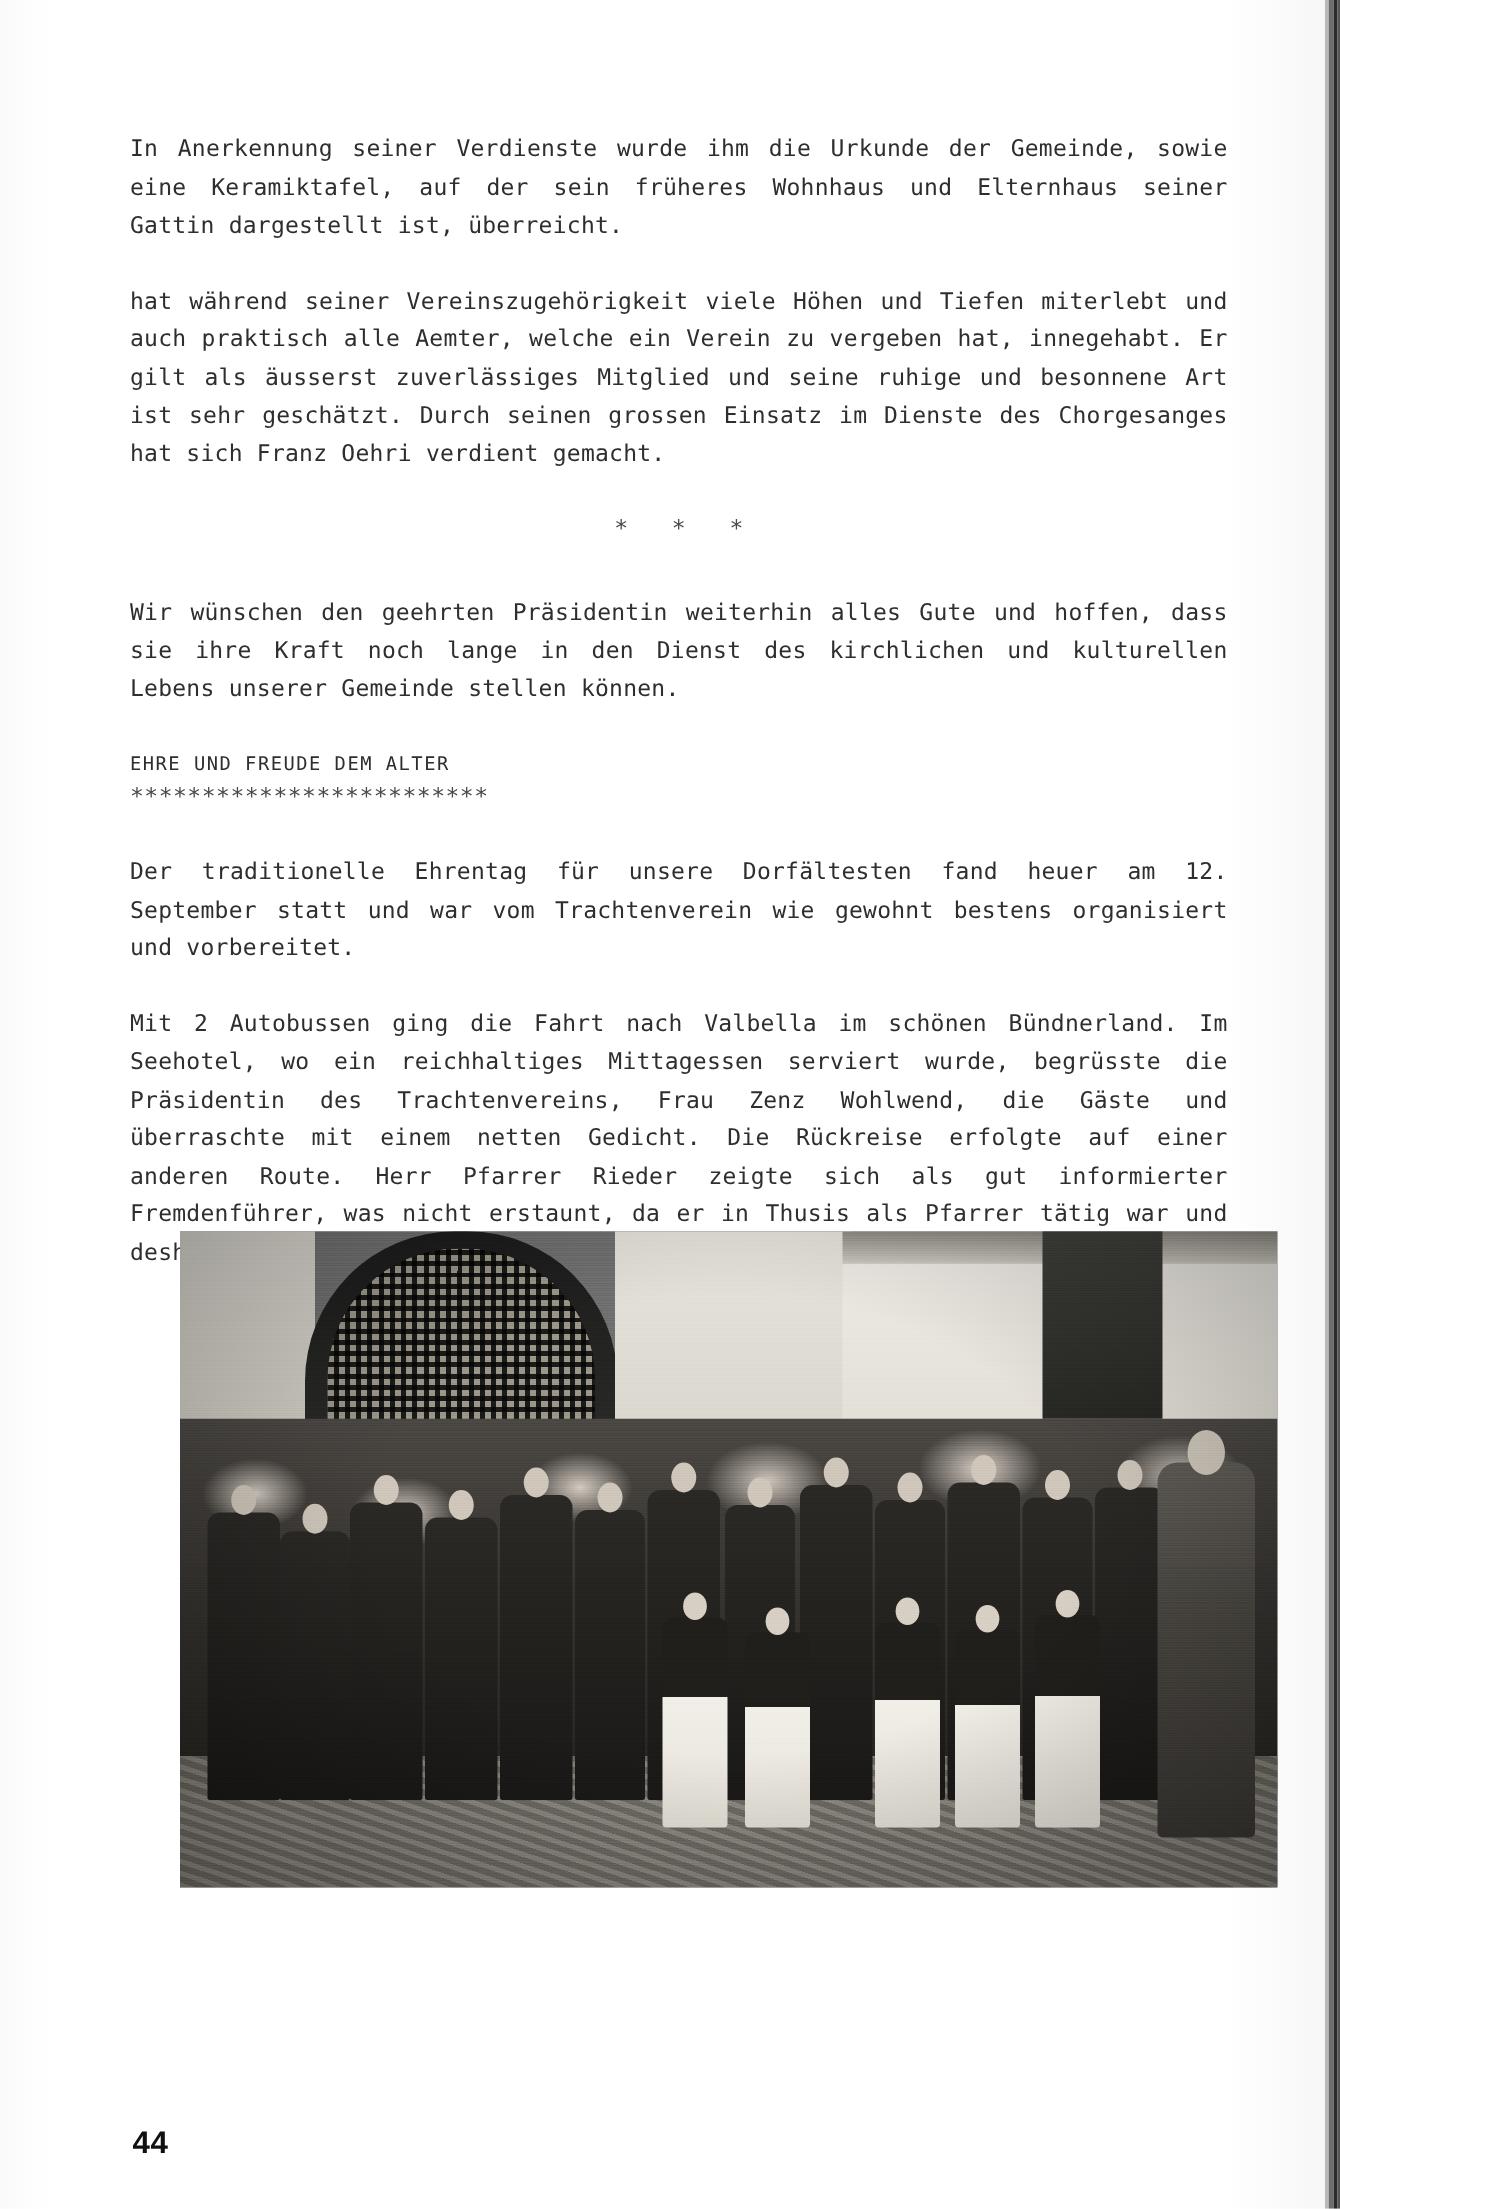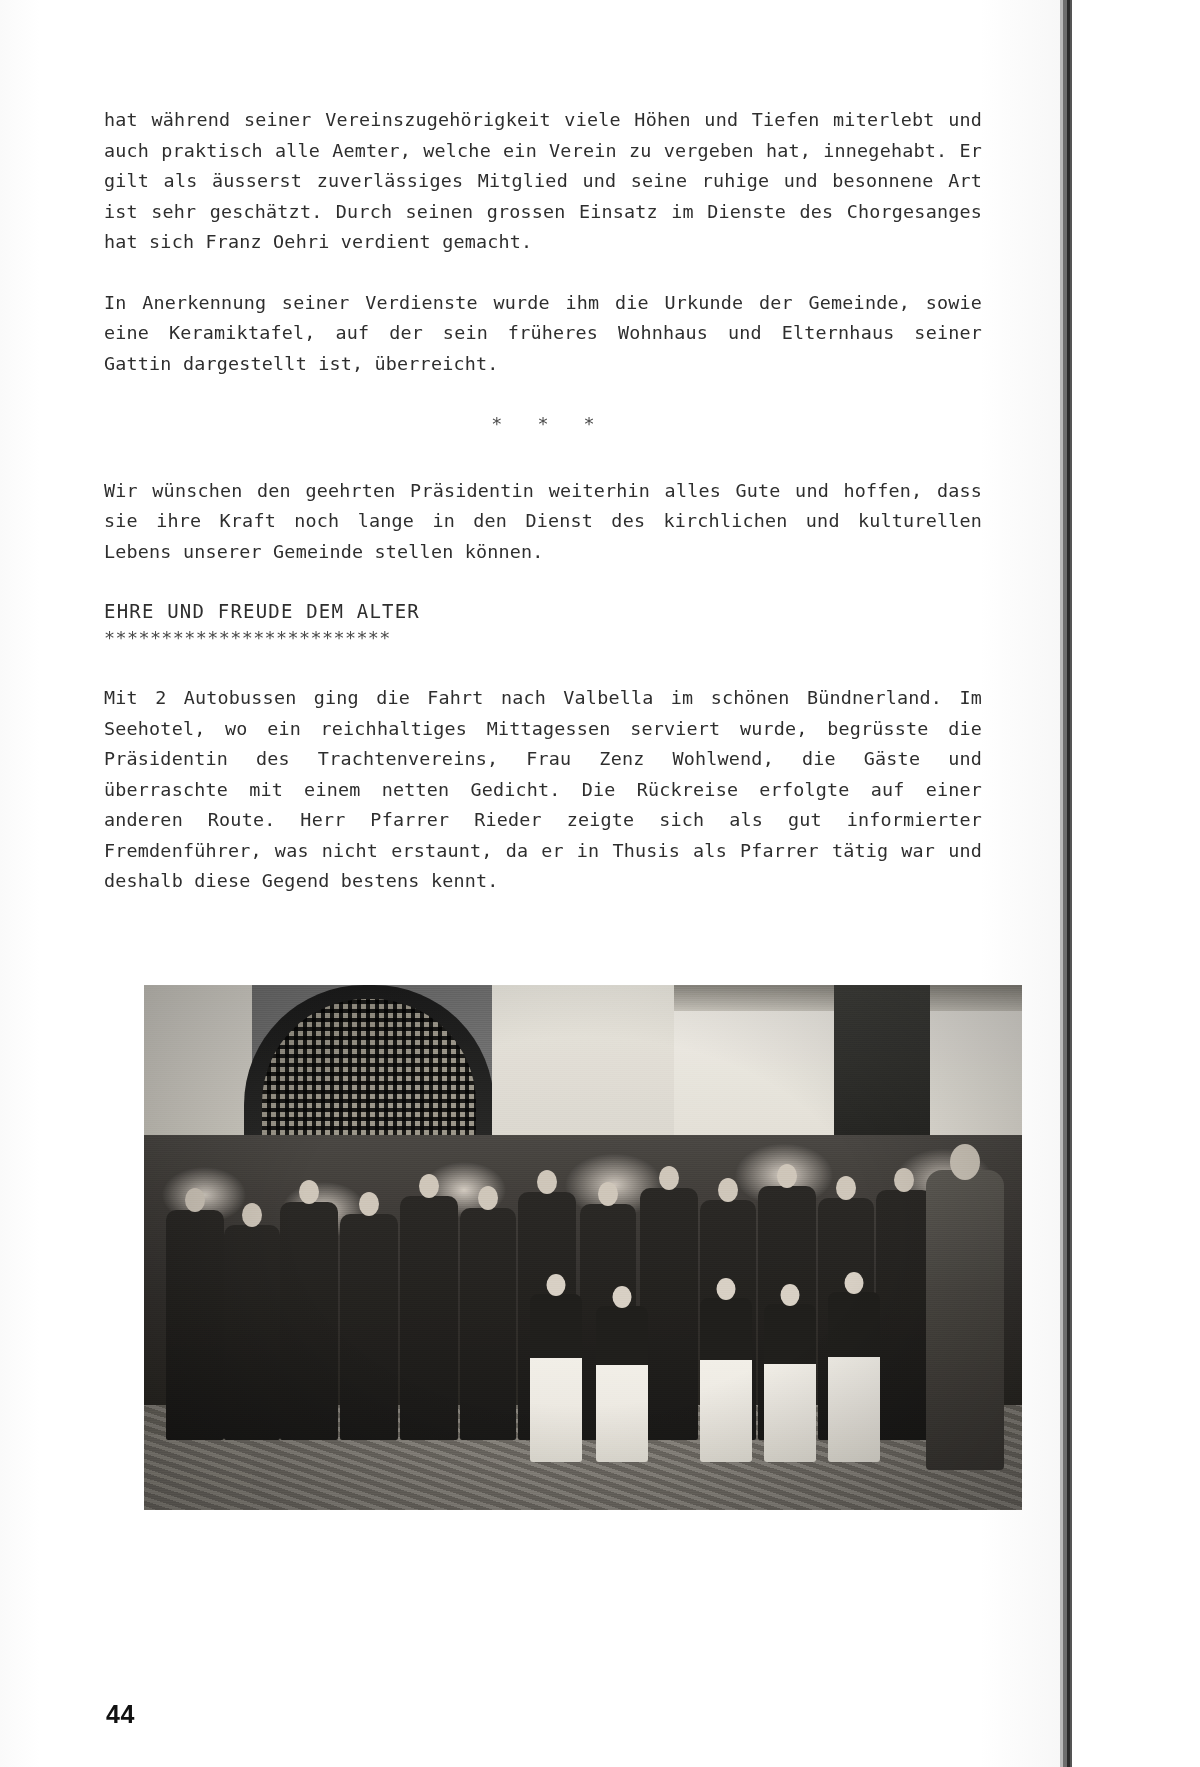--- a/index.html
+++ b/index.html
@@ -77,21 +77,21 @@
     text-align: center;
     font-size: 18.4px;
     line-height: 30.5px;
     color: #4a4a4a;
     letter-spacing: 12px;
     text-indent: 12px;
   }
 
   .section-heading {
     margin: 26px 0 0 0;
-    font-size: 19px;
+    font-size: 15px;
     line-height: 28px;
     color: #2e2e2e;
     letter-spacing: 1.2px;
   }
   .section-rule {
     margin: 0 0 32px 0;
     font-size: 18.4px;
     line-height: 26px;
     color: #4a4a4a;
     letter-spacing: 0.4px;
@@ -249,31 +249,32 @@
   <div id="scan-gutter">
     <div class="edge-line edge-a"></div>
     <div class="edge-line edge-b"></div>
     <div class="edge-line edge-c"></div>
     <div class="edge-line edge-d"></div>
     <div class="edge-line edge-e"></div>
   </div>
 
   <div id="content">
 
+    <p class="body-text">In Anerkennung seiner Verdienste wurde ihm die Urkunde der Gemeinde, sowie eine Keramiktafel, auf der sein früheres Wohnhaus und Elternhaus seiner Gattin dargestellt ist, überreicht.</p>
+
     <p class="body-text">hat während seiner Vereinszugehörigkeit viele Höhen und Tiefen miterlebt und auch praktisch alle Aemter, welche ein Verein zu vergeben hat, innegehabt. Er gilt als äusserst zuverlässiges Mitglied und seine ruhige und besonnene Art ist sehr geschätzt. Durch seinen grossen Einsatz im Dienste des Chorgesanges hat sich Franz Oehri verdient gemacht.</p>
-
-    <p class="body-text">In Anerkennung seiner Verdienste wurde ihm die Urkunde der Gemeinde, sowie eine Keramiktafel, auf der sein früheres Wohnhaus und Elternhaus seiner Gattin dargestellt ist, überreicht.</p>
 
     <div class="sep-asterisks">*  *  *</div>
 
     <p class="body-text">Wir wünschen den geehrten Präsidentin weiterhin alles Gute und hoffen, dass sie ihre Kraft noch lange in den Dienst des kirchlichen und kulturellen Lebens unserer Gemeinde stellen können.</p>
 
     <div class="section-heading">EHRE UND FREUDE DEM ALTER</div>
     <div class="section-rule">*************************</div>
 
+    <p class="body-text">Der traditionelle Ehrentag für unsere Dorfältesten fand heuer am 12. September statt und war vom Trachtenverein wie gewohnt bestens organisiert und vorbereitet.</p>
 
     <p class="body-text">Mit 2 Autobussen ging die Fahrt nach Valbella im schönen Bündnerland. Im Seehotel, wo ein reichhaltiges Mittagessen serviert wurde, begrüsste die Präsidentin des Trachtenvereins, Frau Zenz Wohlwend, die Gäste und überraschte mit einem netten Gedicht. Die Rückreise erfolgte auf einer anderen Route. Herr Pfarrer Rieder zeigte sich als gut informierter Fremdenführer, was nicht erstaunt, da er in Thusis als Pfarrer tätig war und deshalb diese Gegend bestens kennt.</p>
 
   </div>
 
   <figure id="photo-figure">
     <div id="photo">
       <div class="ph-layer ph-wall-left"></div>
       <div class="ph-layer ph-arch-block"></div>
       <div class="ph-layer ph-arch-inner"></div>

